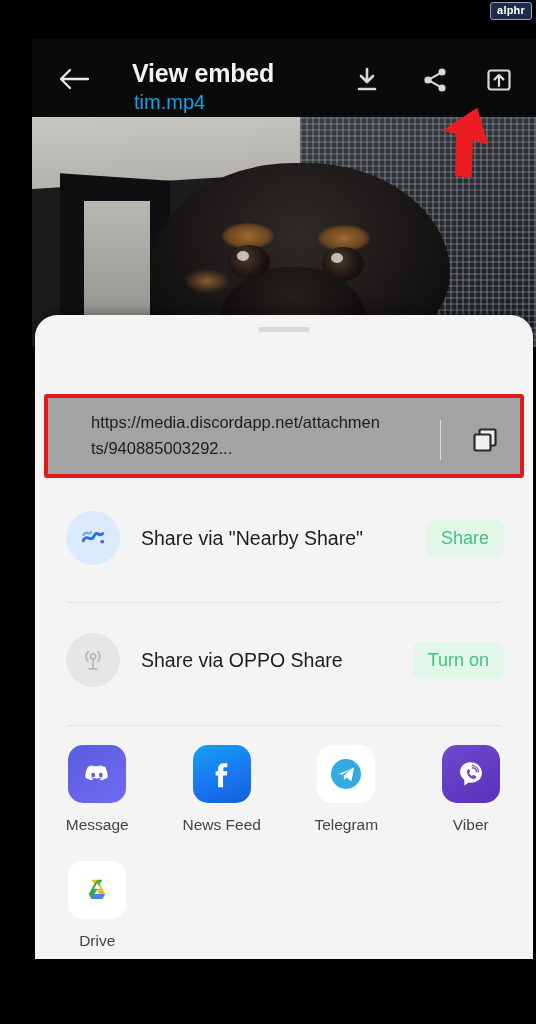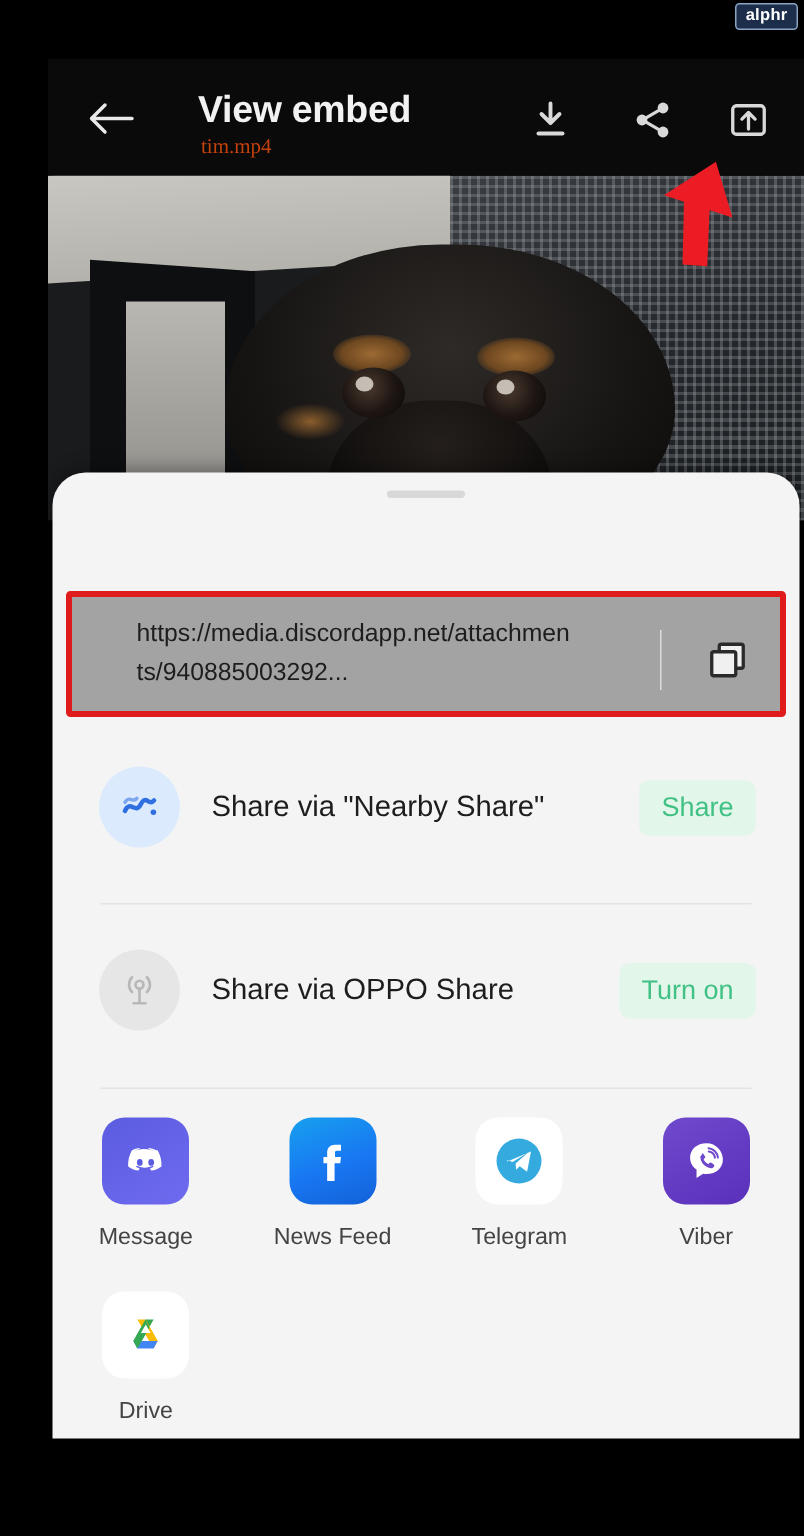--- a/index.html
+++ b/index.html
@@ -33,21 +33,21 @@
   .bar-back{
     position:absolute; left:26px; top:28px; width:34px; height:24px;
     cursor:pointer;
   }
   .bar-title{
     position:absolute; left:100px; top:20px; width:240px;
     color:#f2f2f2; font-size:25px; font-weight:700; letter-spacing:-.2px;
   }
   .bar-sub{
     position:absolute; left:102px; top:52px; width:240px;
-    color:#c2410c; font-size:14px; font-weight:400;font-family:Liberation Serif, serif;
+    color:#0ea5e9; font-size:20px; font-weight:400;
   }
   .bar-act{ position:absolute; top:26px; width:30px; height:30px; cursor:pointer; }
   #act-dl{ left:320px; }
   #act-share{ left:388px; }
   #act-open{ left:452px; }
 
   
   #photo{
     position:absolute; left:0; top:78px; width:504px; height:230px;
     overflow:hidden; z-index:10;

